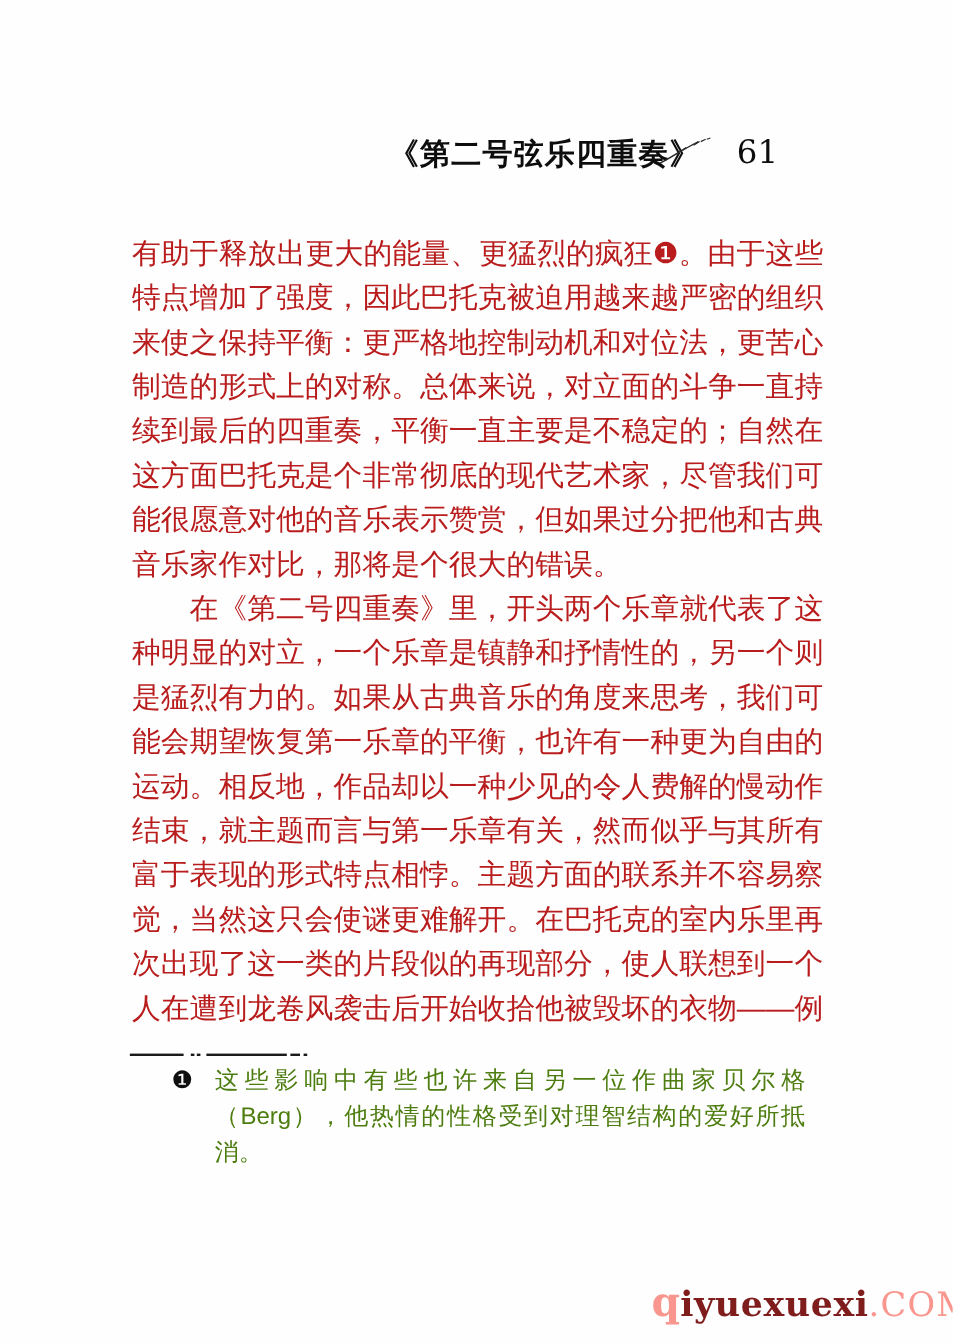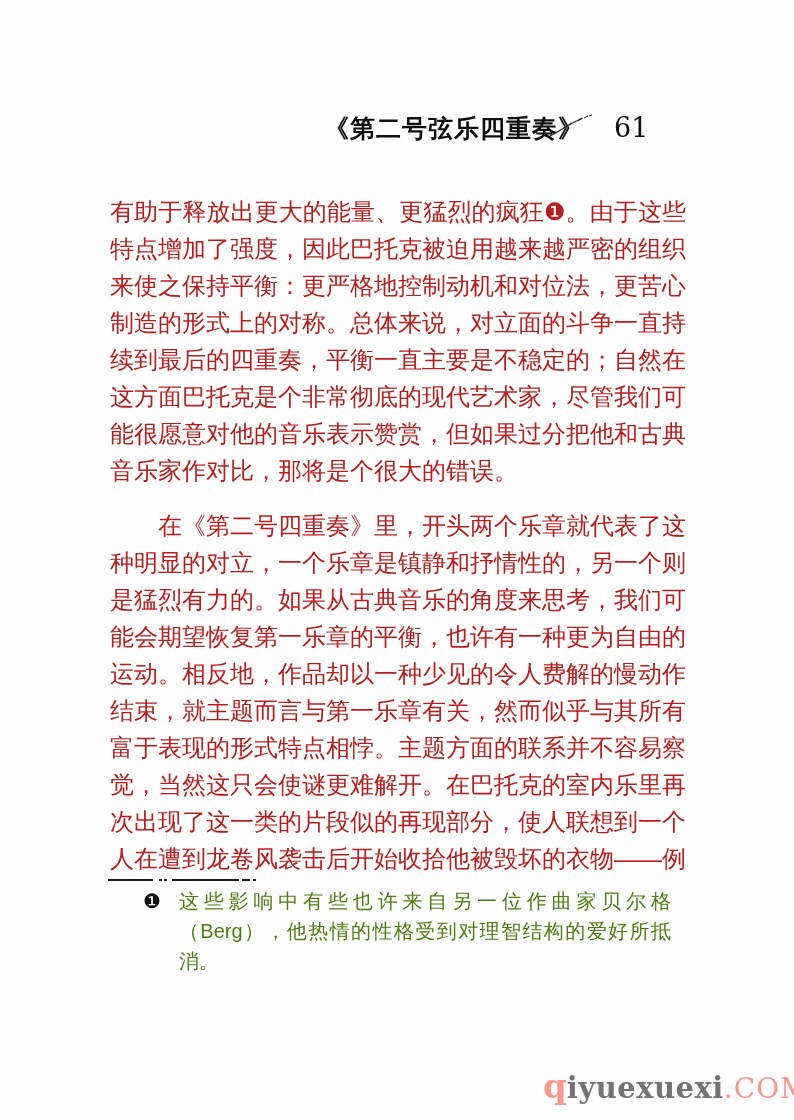--- a/index.html
+++ b/index.html
@@ -55,21 +55,20 @@
     text-align: justify;
     text-justify: inter-ideograph;
     color: #b91c1c;
   }
   .body-text p {
     margin: 0;
     padding: 0;
   }
   .body-text p.indented {
     text-indent: 2em;
-    margin-top: 18px;
   }
 
   
   .footnote-rule {
     position: absolute;
     left: 108px;
     top: 868px;
   }
   .footnote {
     position: absolute;
@@ -150,16 +149,16 @@
       <rect x="145" y="1" width="3" height="2" fill="#1a1a1a"></rect>
     </svg>
   </span>
 
   <div class="footnote">
     <span class="footnote-marker">❶</span>
     <div class="footnote-text">这些影响中有些也许来自另一位作曲家贝尔格（Berg），他热情的性格受到对理智结构的爱好所抵消。</div>
   </div>
 
   <div class="watermark">
-    <span class="wm-q" style="color: rgb(249, 150, 142);">q</span><span class="wm-rest" style="color: #737373;">iyuexuexi</span><span class="wm-domain" style="color: rgb(249, 150, 142);">.COM</span>
+    <span class="wm-q" style="color: rgb(249, 150, 142);">q</span><span class="wm-rest" style="color: #7f1d1d;">iyuexuexi</span><span class="wm-domain" style="color: rgb(249, 150, 142);">.COM</span>
   </div>
 
 </div>
 
 </body></html>

